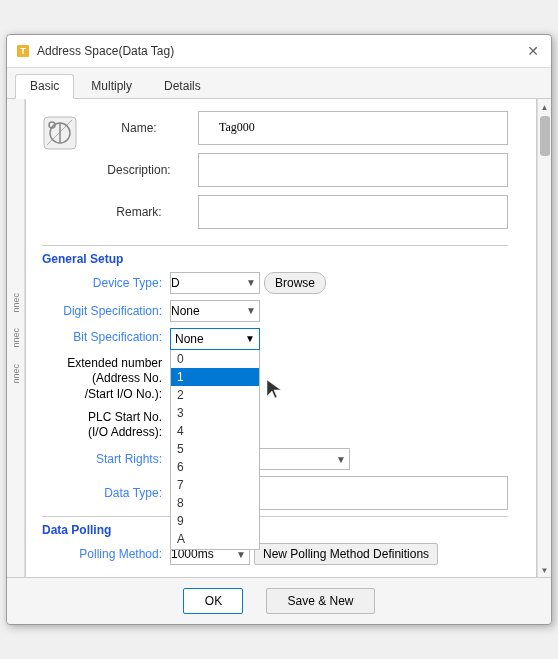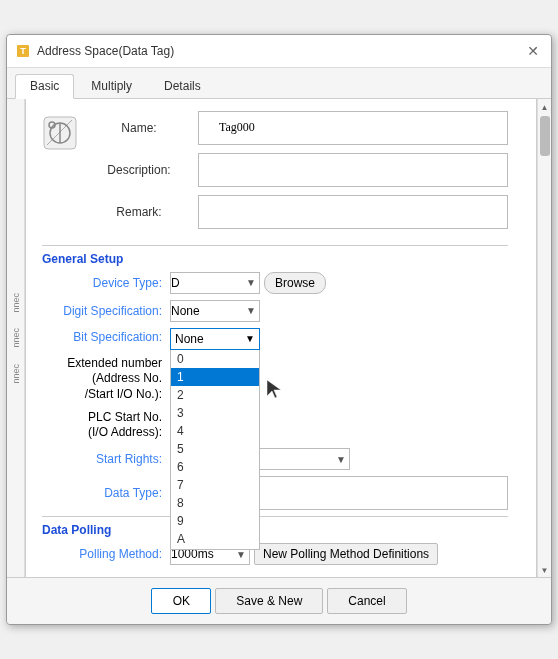--- a/index.html
+++ b/index.html
@@ -274,21 +274,21 @@
       border-radius: 2px;
       margin-left: 4px;
     }
 
     .bottom-bar {
       background: #f5f5f5;
       border-top: 1px solid #ccc;
       padding: 10px 20px;
       display: flex;
       justify-content: center;
-      gap: 4px;
+      gap: 23px;
       border-radius: 0 0 4px 4px;
     }
     .bottom-btn {
       height: 26px;
       padding: 0 20px;
       font-size: 12px;
       border: 1px solid #bbb;
       background: #f0f0f0;
       cursor: pointer;
       border-radius: 2px;
@@ -484,15 +484,14 @@
       <div style="flex:1; width:10px; position:relative; margin: 2px 0;">
         <div class="scrollbar-thumb" style="margin-top:0;"></div>
       </div>
       <span class="scrollbar-arrow">▼</span>
     </div>
   </div>
 
   <div class="bottom-bar">
     <button class="bottom-btn ok-btn">OK</button>
     <button class="bottom-btn">Save &amp; New</button>
-    <button class="bottom-btn">Cancel</button>
   </div>
 </div>
 
 </body></html>

